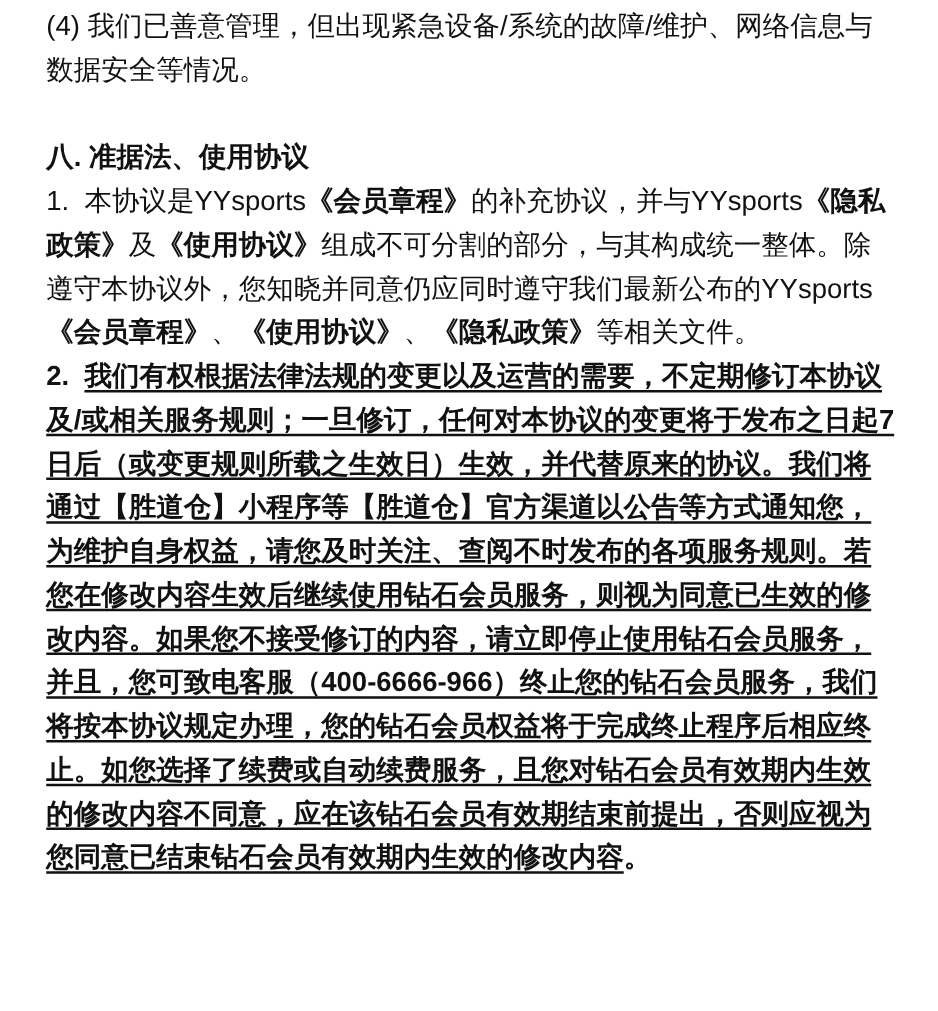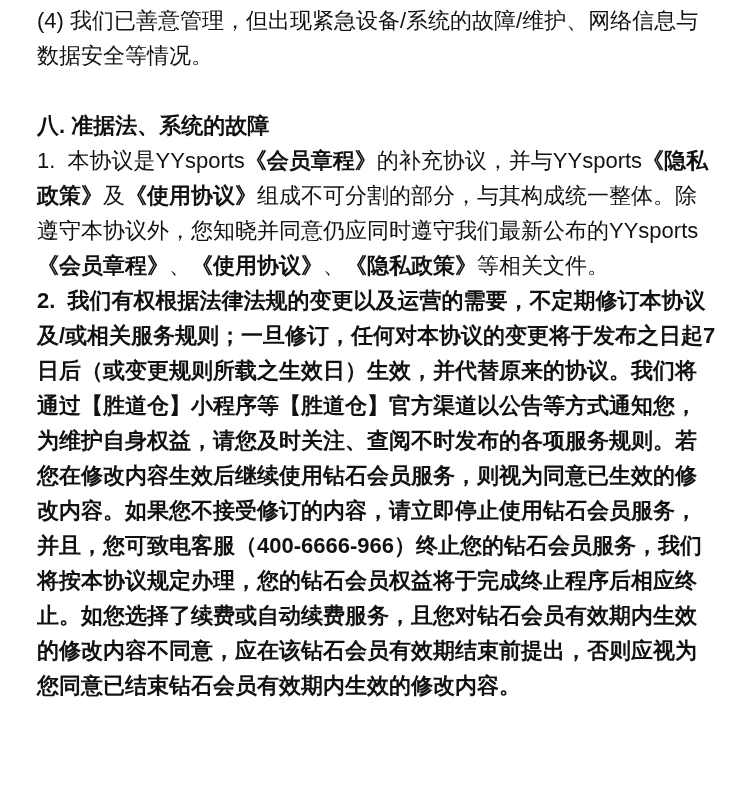--- a/index.html
+++ b/index.html
@@ -33,27 +33,28 @@
   }
   .heading {
     margin-top: 35px;
     font-weight: 700;
     font-size: 22px;
     line-height: 35px;
   }
   span.run { font-weight: inherit; }
   span.bold { font-weight: 700; }
   span.underline {
+    text-decoration: underline;
     text-decoration-thickness: 2px;
     text-underline-offset: 4px;
   }
 </style>
 </head>
 <body>
 
 <main class="page">
   <article class="doc">
       <p class="block paragraph"><span class="run">(4) 我们已善意管理，但出现紧急设备/系统的故障/维护、网络信息与数据安全等情况。</span></p>
-      <h2 class="block heading"><span class="run bold">八. 准据法、系统的故障</span></h2>
+      <h2 class="block heading"><span class="run bold">八. 准据法、使用协议</span></h2>
       <p class="block paragraph"><span class="run">1.  本协议是YYsports</span><span class="run bold">《会员章程》</span><span class="run">的补充协议，并与YYsports</span><span class="run bold">《隐私政策》</span><span class="run">及</span><span class="run bold">《使用协议》</span><span class="run">组成不可分割的部分，与其构成统一整体。除遵守本协议外，您知晓并同意仍应同时遵守我们最新公布的YYsports</span><span class="run bold">《会员章程》</span><span class="run">、</span><span class="run bold">《使用协议》</span><span class="run">、</span><span class="run bold">《隐私政策》</span><span class="run">等相关文件。</span></p>
       <p class="block paragraph"><span class="run bold">2.  </span><span class="run bold underline">我们有权根据法律法规的变更以及运营的需要，不定期修订本协议及/或相关服务规则；一旦修订，任何对本协议的变更将于发布之日起7日后（或变更规则所载之生效日）生效，并代替原来的协议。我们将通过【胜道仓】小程序等【胜道仓】官方渠道以公告等方式通知您，为维护自身权益，请您及时关注、查阅不时发布的各项服务规则。若您在修改内容生效后继续使用钻石会员服务，则视为同意已生效的修改内容。如果您不接受修订的内容，请立即停止使用钻石会员服务，并且，您可致电客服（400-6666-966）终止您的钻石会员服务，我们将按本协议规定办理，您的钻石会员权益将于完成终止程序后相应终止。如您选择了续费或自动续费服务，且您对钻石会员有效期内生效的修改内容不同意，应在该钻石会员有效期结束前提出，否则应视为您同意已结束钻石会员有效期内生效的修改内容</span><span class="run bold">。</span></p>
     </article>
 </main>
 
 </body></html>

